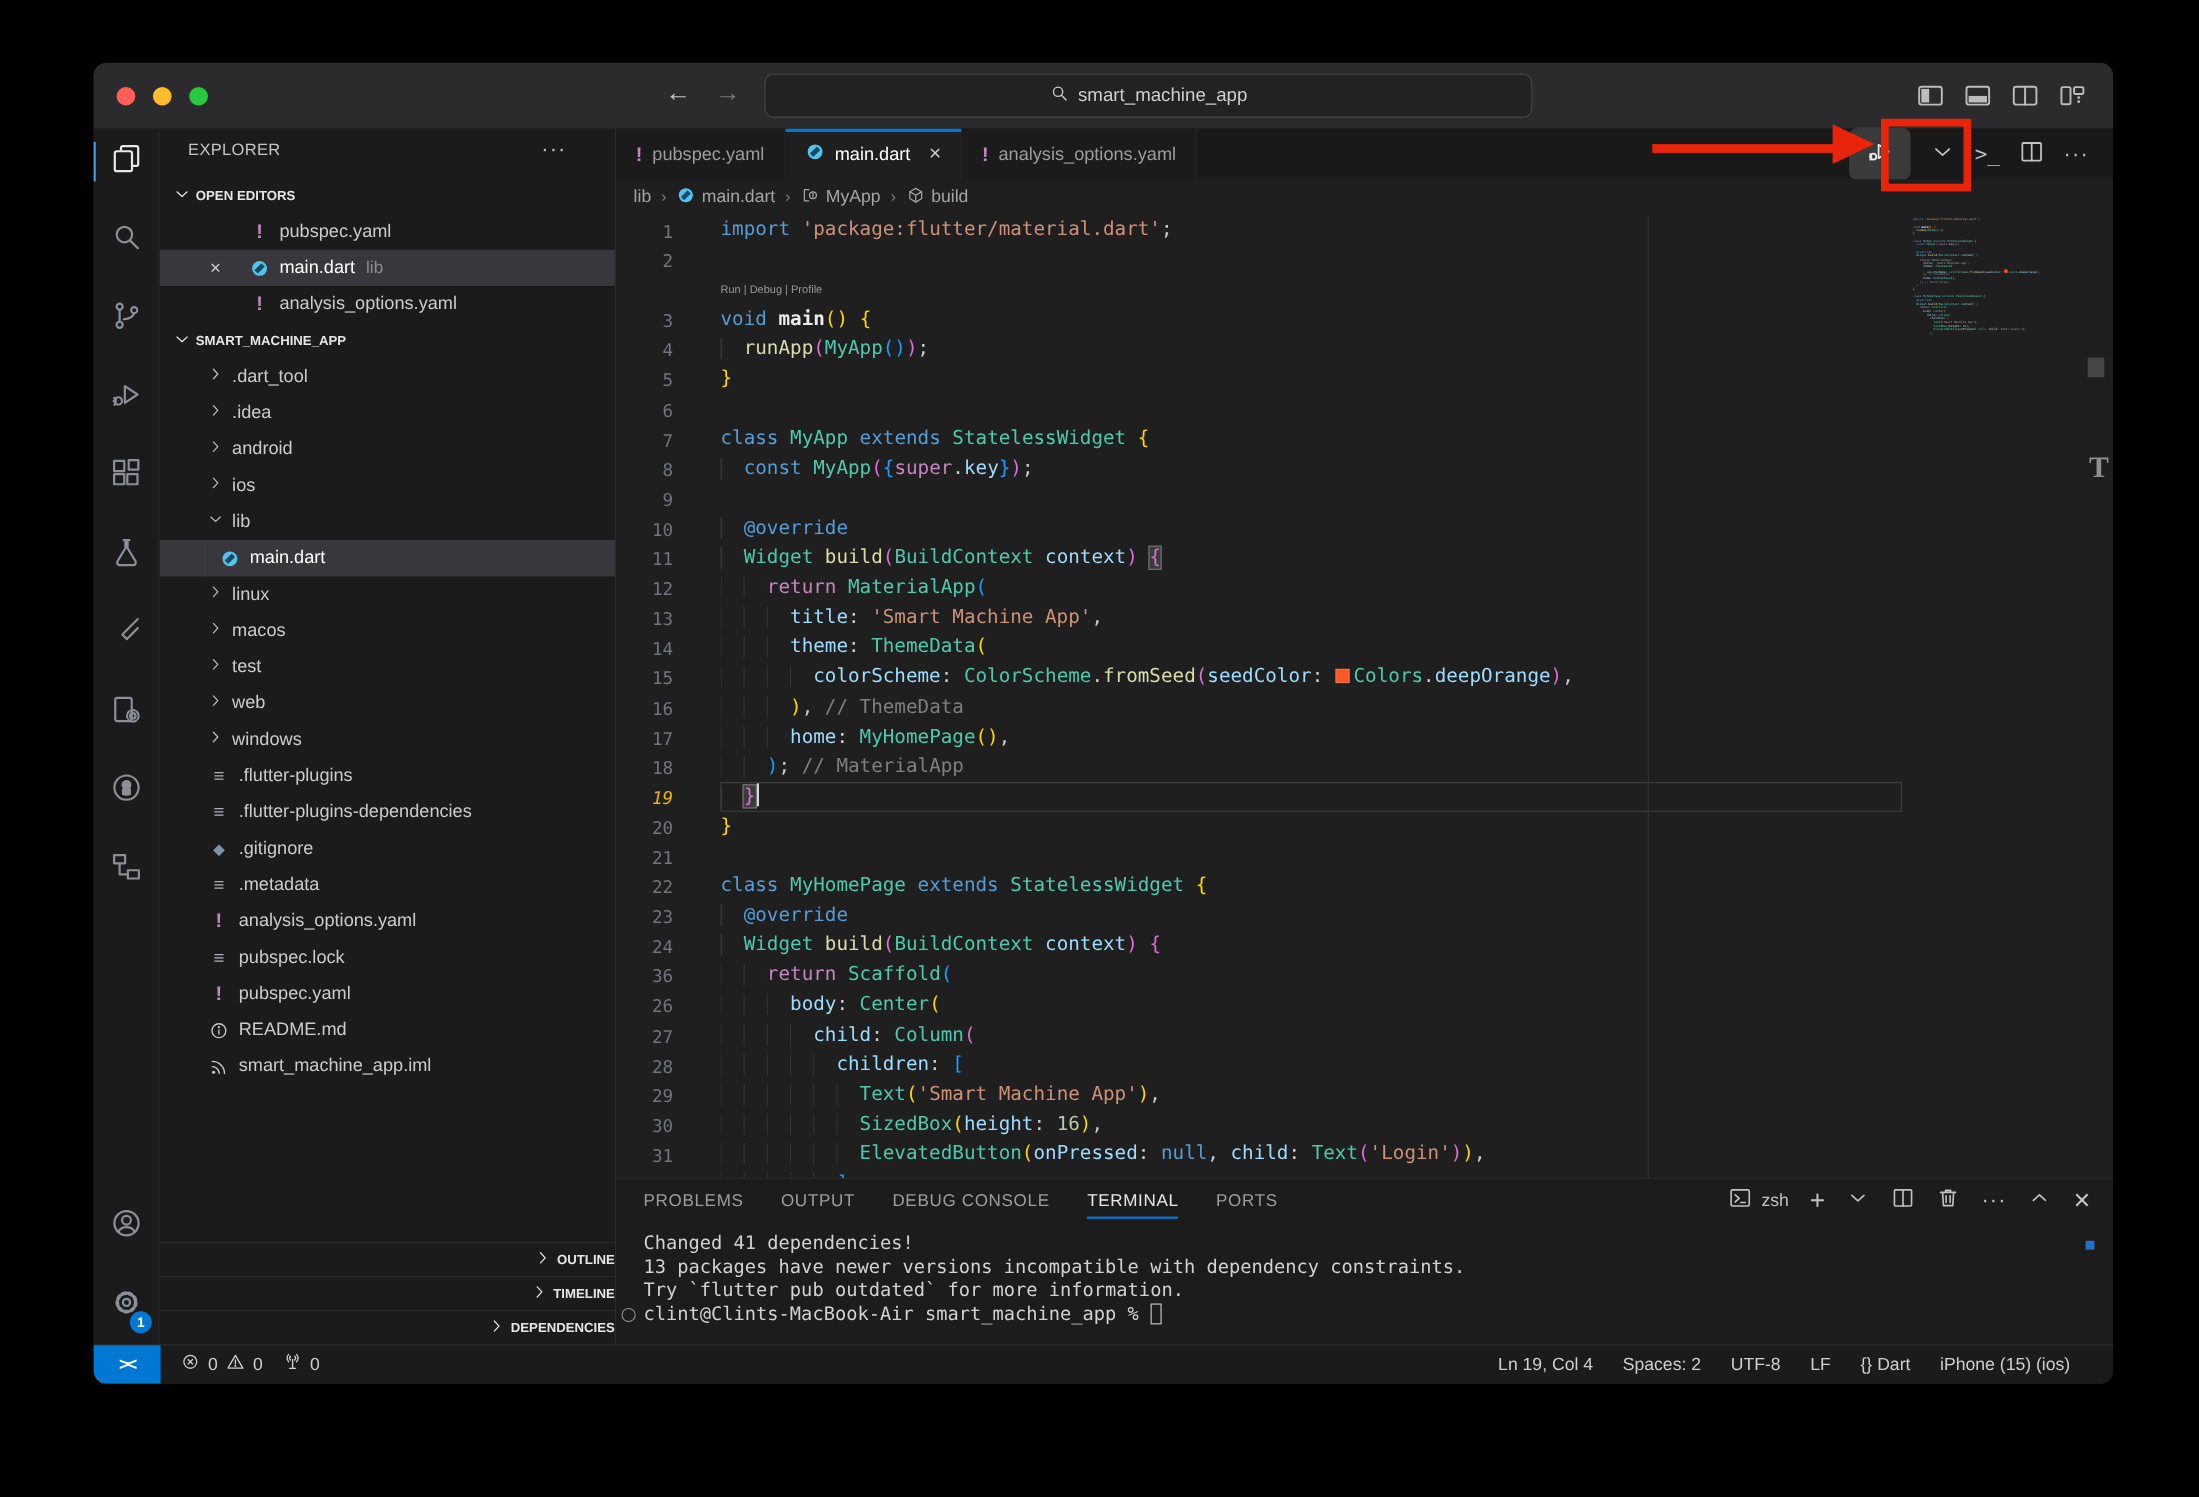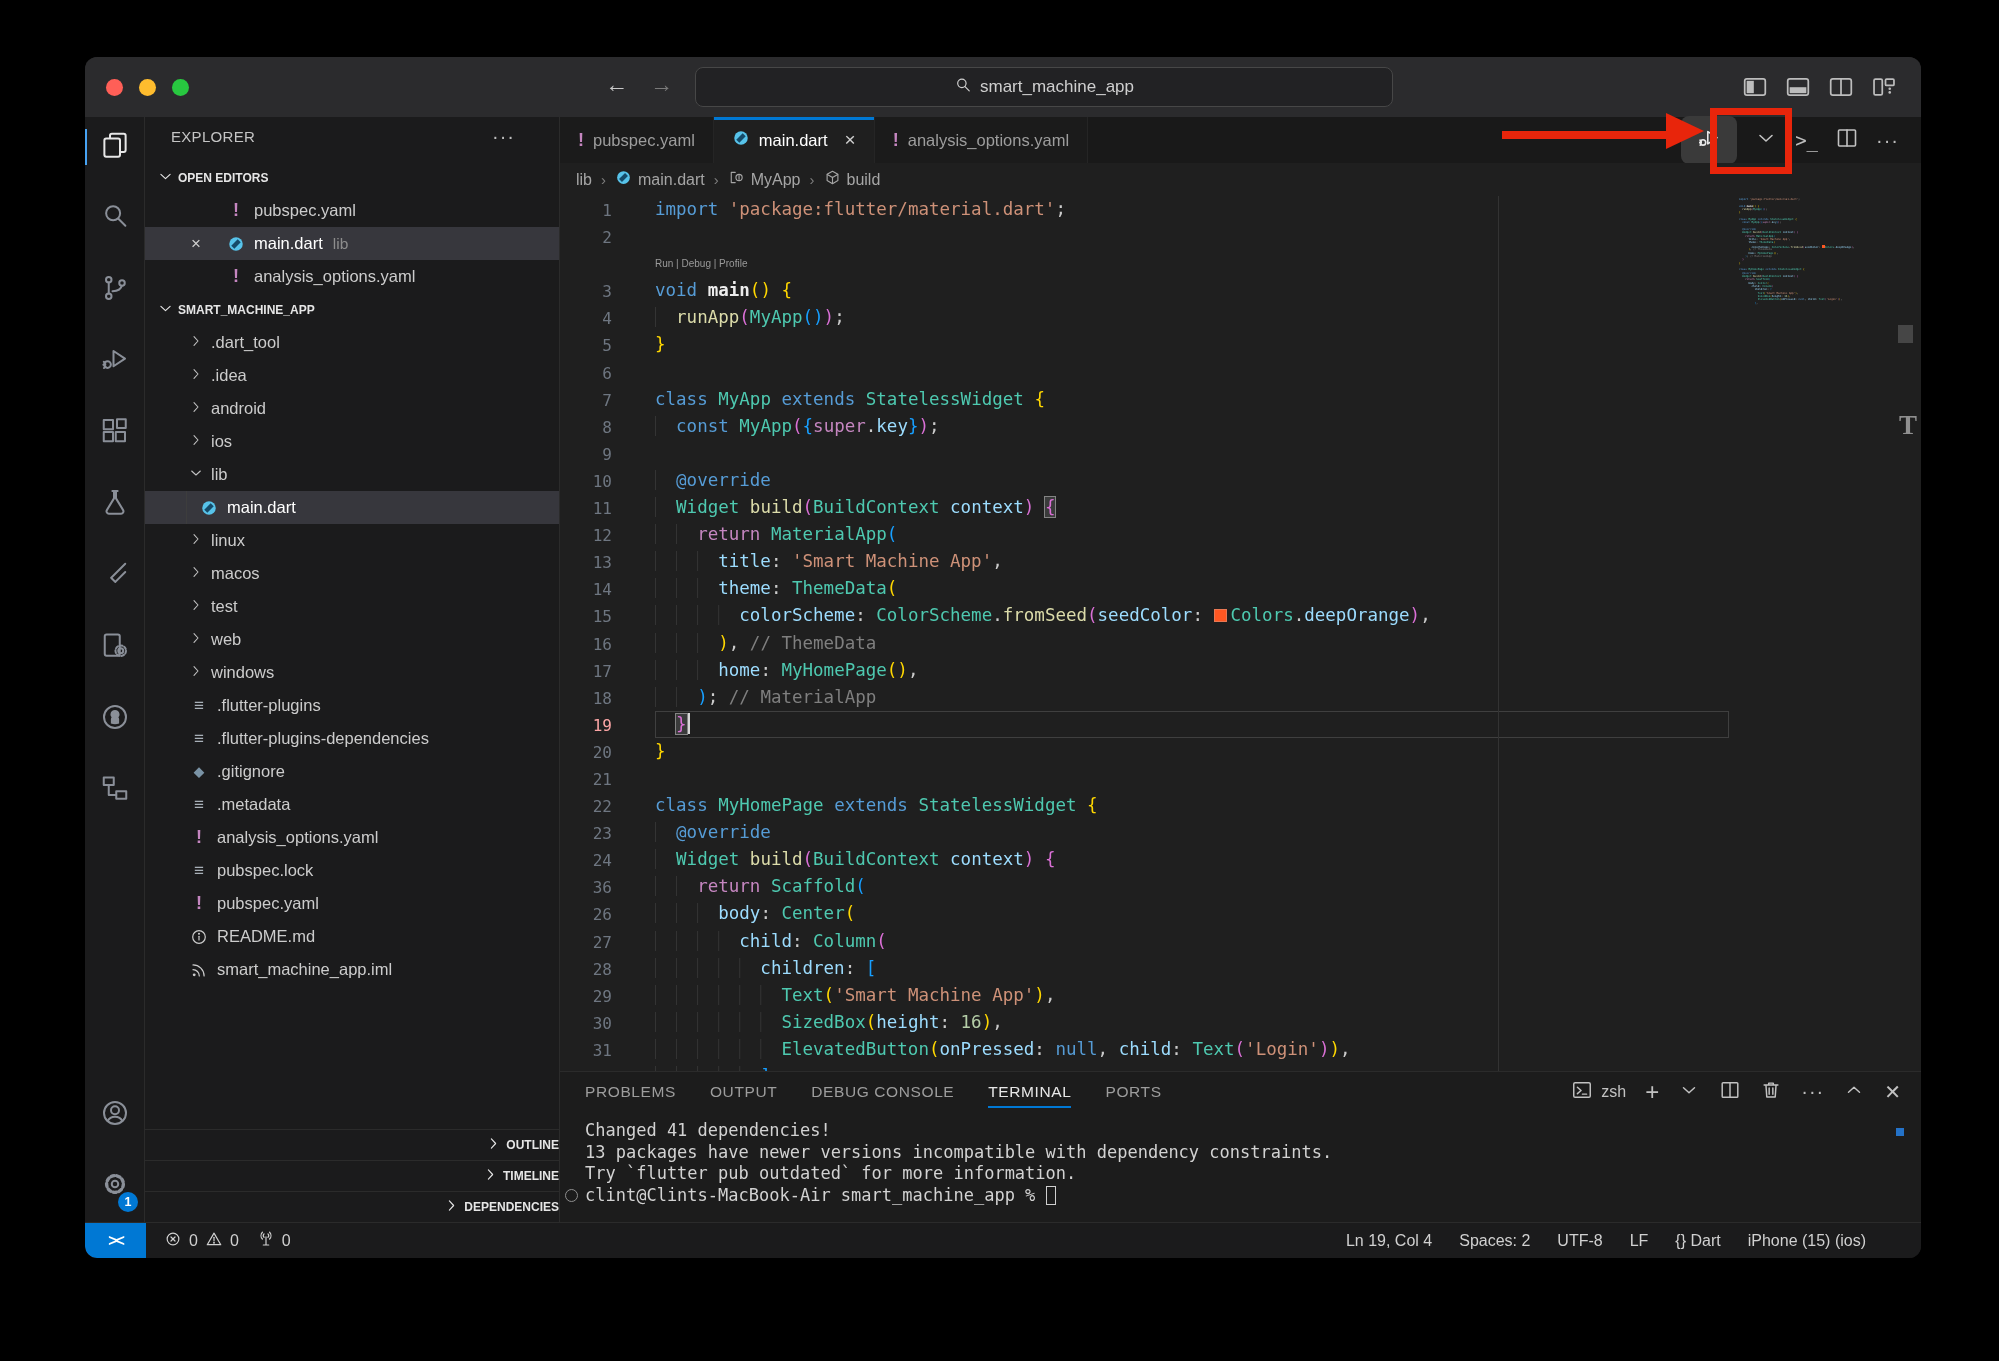--- a/index.html
+++ b/index.html
@@ -63,21 +63,21 @@
   .mono-gl{font-family:"DejaVu Sans Mono",monospace;font-size:19px;color:#bdbdbd;}
   .breadcrumbs{height:33px;display:flex;align-items:center;gap:9px;padding-left:16px;color:#a5a5a5;font-size:16px;background:#1f1f1f;}
   .breadcrumbs .icon svg{width:17px;height:17px;}
   .bc-sep{color:#7e7e7e;font-size:15px;}
   
   .editor{flex:1;position:relative;overflow:hidden;font-family:"DejaVu Sans Mono",monospace;font-size:17.5px;line-height:27.1px;}
   .crow{display:flex;position:relative;height:27.1px;white-space:pre;}
   .cnum{width:52px;flex:0 0 52px;text-align:right;color:#6e7681;font-size:16px;padding-top:1px;}
   .clt{margin-left:43px;color:#cccccc;}
   .lensrow{height:27.1px;display:flex;align-items:center;padding-left:95px;color:#9a9a9a;font-size:10px;font-family:"Liberation Sans",sans-serif;}
-  .crow.cur .cnum{color:#fca5a5;}
+  .crow.cur .cnum{color:#eab308;font-style:italic;}
   .crow.cur::after{content:"";position:absolute;left:95px;right:192px;top:0;bottom:0;border:1px solid #3f3f3f;pointer-events:none;}
   .tk-kw{color:#569cd6}.tk-ct{color:#c586c0}.tk-ty{color:#4ec9b0}.tk-fn{color:#dcdcaa}
   .tk-va{color:#9cdcfe}.tk-st{color:#ce9178}.tk-nu{color:#b5cea8}.tk-cm{color:#7f7f7f}
   .tk-b1{color:#ffd700}.tk-b2{color:#da70d6}.tk-b3{color:#179fff}.tk-p{color:#cccccc}
   .tk-de{color:#ececec;font-weight:bold;}
   .tk-m{background:rgba(90,93,94,.45);outline:1px solid #848484;}
   .ind{background-image:linear-gradient(90deg,#343434 1px,transparent 1px);background-size:2ch 100%;background-position:2ch 0;}
   .swatch{display:inline-block;width:13px;height:13px;background:#ff5722;border:1px solid #bbbbbb55;margin:0 3px -1px 1px;}
   .caret{display:inline-block;width:2px;height:21px;background:#d7d7d7;vertical-align:-4px;margin-left:1px;}
   .ruler{position:absolute;top:0;bottom:0;left:calc(95px + 80ch);width:1px;background:#333333;}
@@ -103,21 +103,21 @@
   .tline{white-space:pre;}
   .promptline{position:relative;white-space:pre;}
   .cmd-circle{position:absolute;left:-20px;top:4px;width:13px;height:13px;border:1.5px solid #8f8f8f;border-radius:50%;}
   .hollow-caret{display:inline-block;width:10px;height:19px;border:1.5px solid #cfcfcf;vertical-align:-4px;}
   .panel-dot{position:absolute;right:17px;top:56px;width:8px;height:8px;background:#2472c8;}
   
   .statusbar{position:absolute;bottom:0;left:0;right:0;height:36px;background:#1b1b1c;border-top:1px solid #2b2b2b;display:flex;align-items:center;color:#d0d0d0;font-size:16px;}
   .remote{width:61px;height:100%;background:#0078d4;color:#fff;display:flex;align-items:center;justify-content:center;font-weight:bold;font-size:16px;letter-spacing:-2px;border-bottom-left-radius:12px;cursor:pointer;}
   .sb-grp{display:flex;align-items:center;gap:7px;margin-left:18px;cursor:pointer;}
   .sb-grp .icon svg{width:18px;height:18px;}
-  .sb-right{margin-left:auto;display:flex;align-items:center;gap:27px;padding-right:28px;}
+  .sb-right{margin-left:auto;display:flex;align-items:center;gap:27px;padding-right:12px;}
   .sb-item{cursor:pointer;white-space:nowrap;}
   
   .anno-shaft{position:absolute;left:1502px;top:131px;width:166px;height:8px;background:#e8250b;}
   .anno-head{position:absolute;left:1666px;top:113px;width:0;height:0;border-left:38px solid #e8250b;border-top:18px solid transparent;border-bottom:18px solid transparent;}
   .anno-rect{position:absolute;left:1710px;top:108px;width:82px;height:66px;border:7px solid #e8250b;}
 </style>
 </head>
 <body>
 
 <div id="stage">

